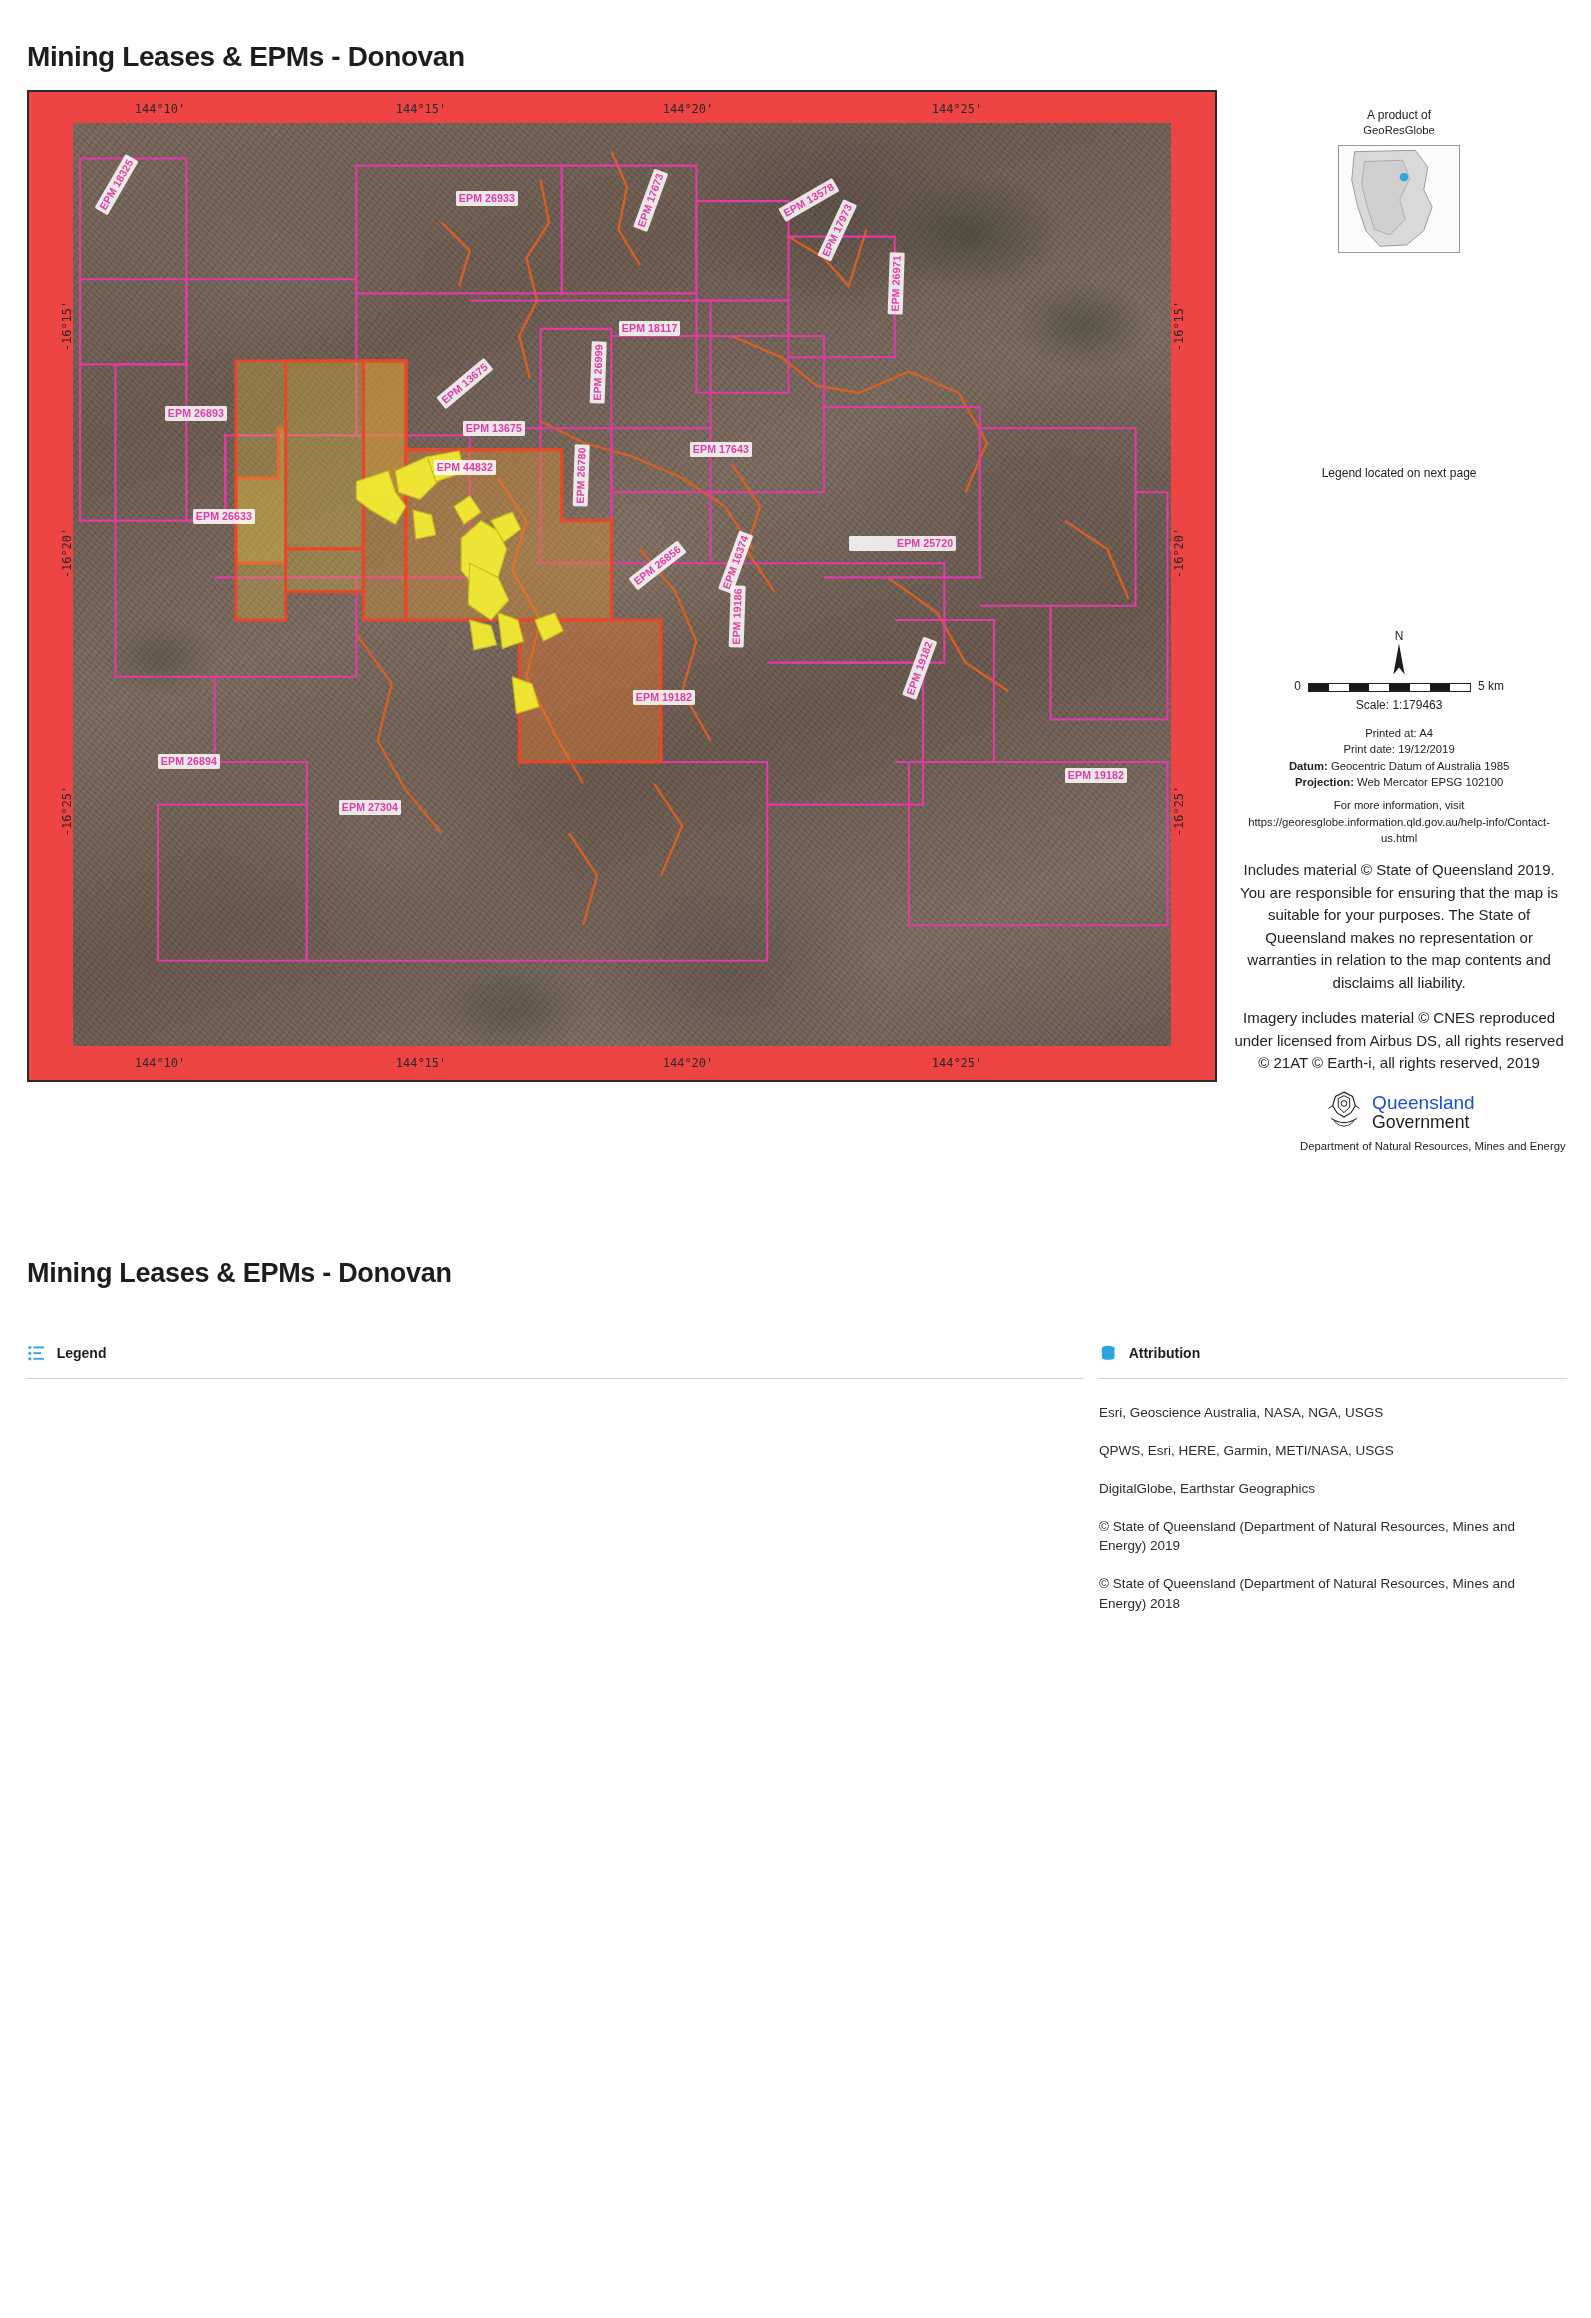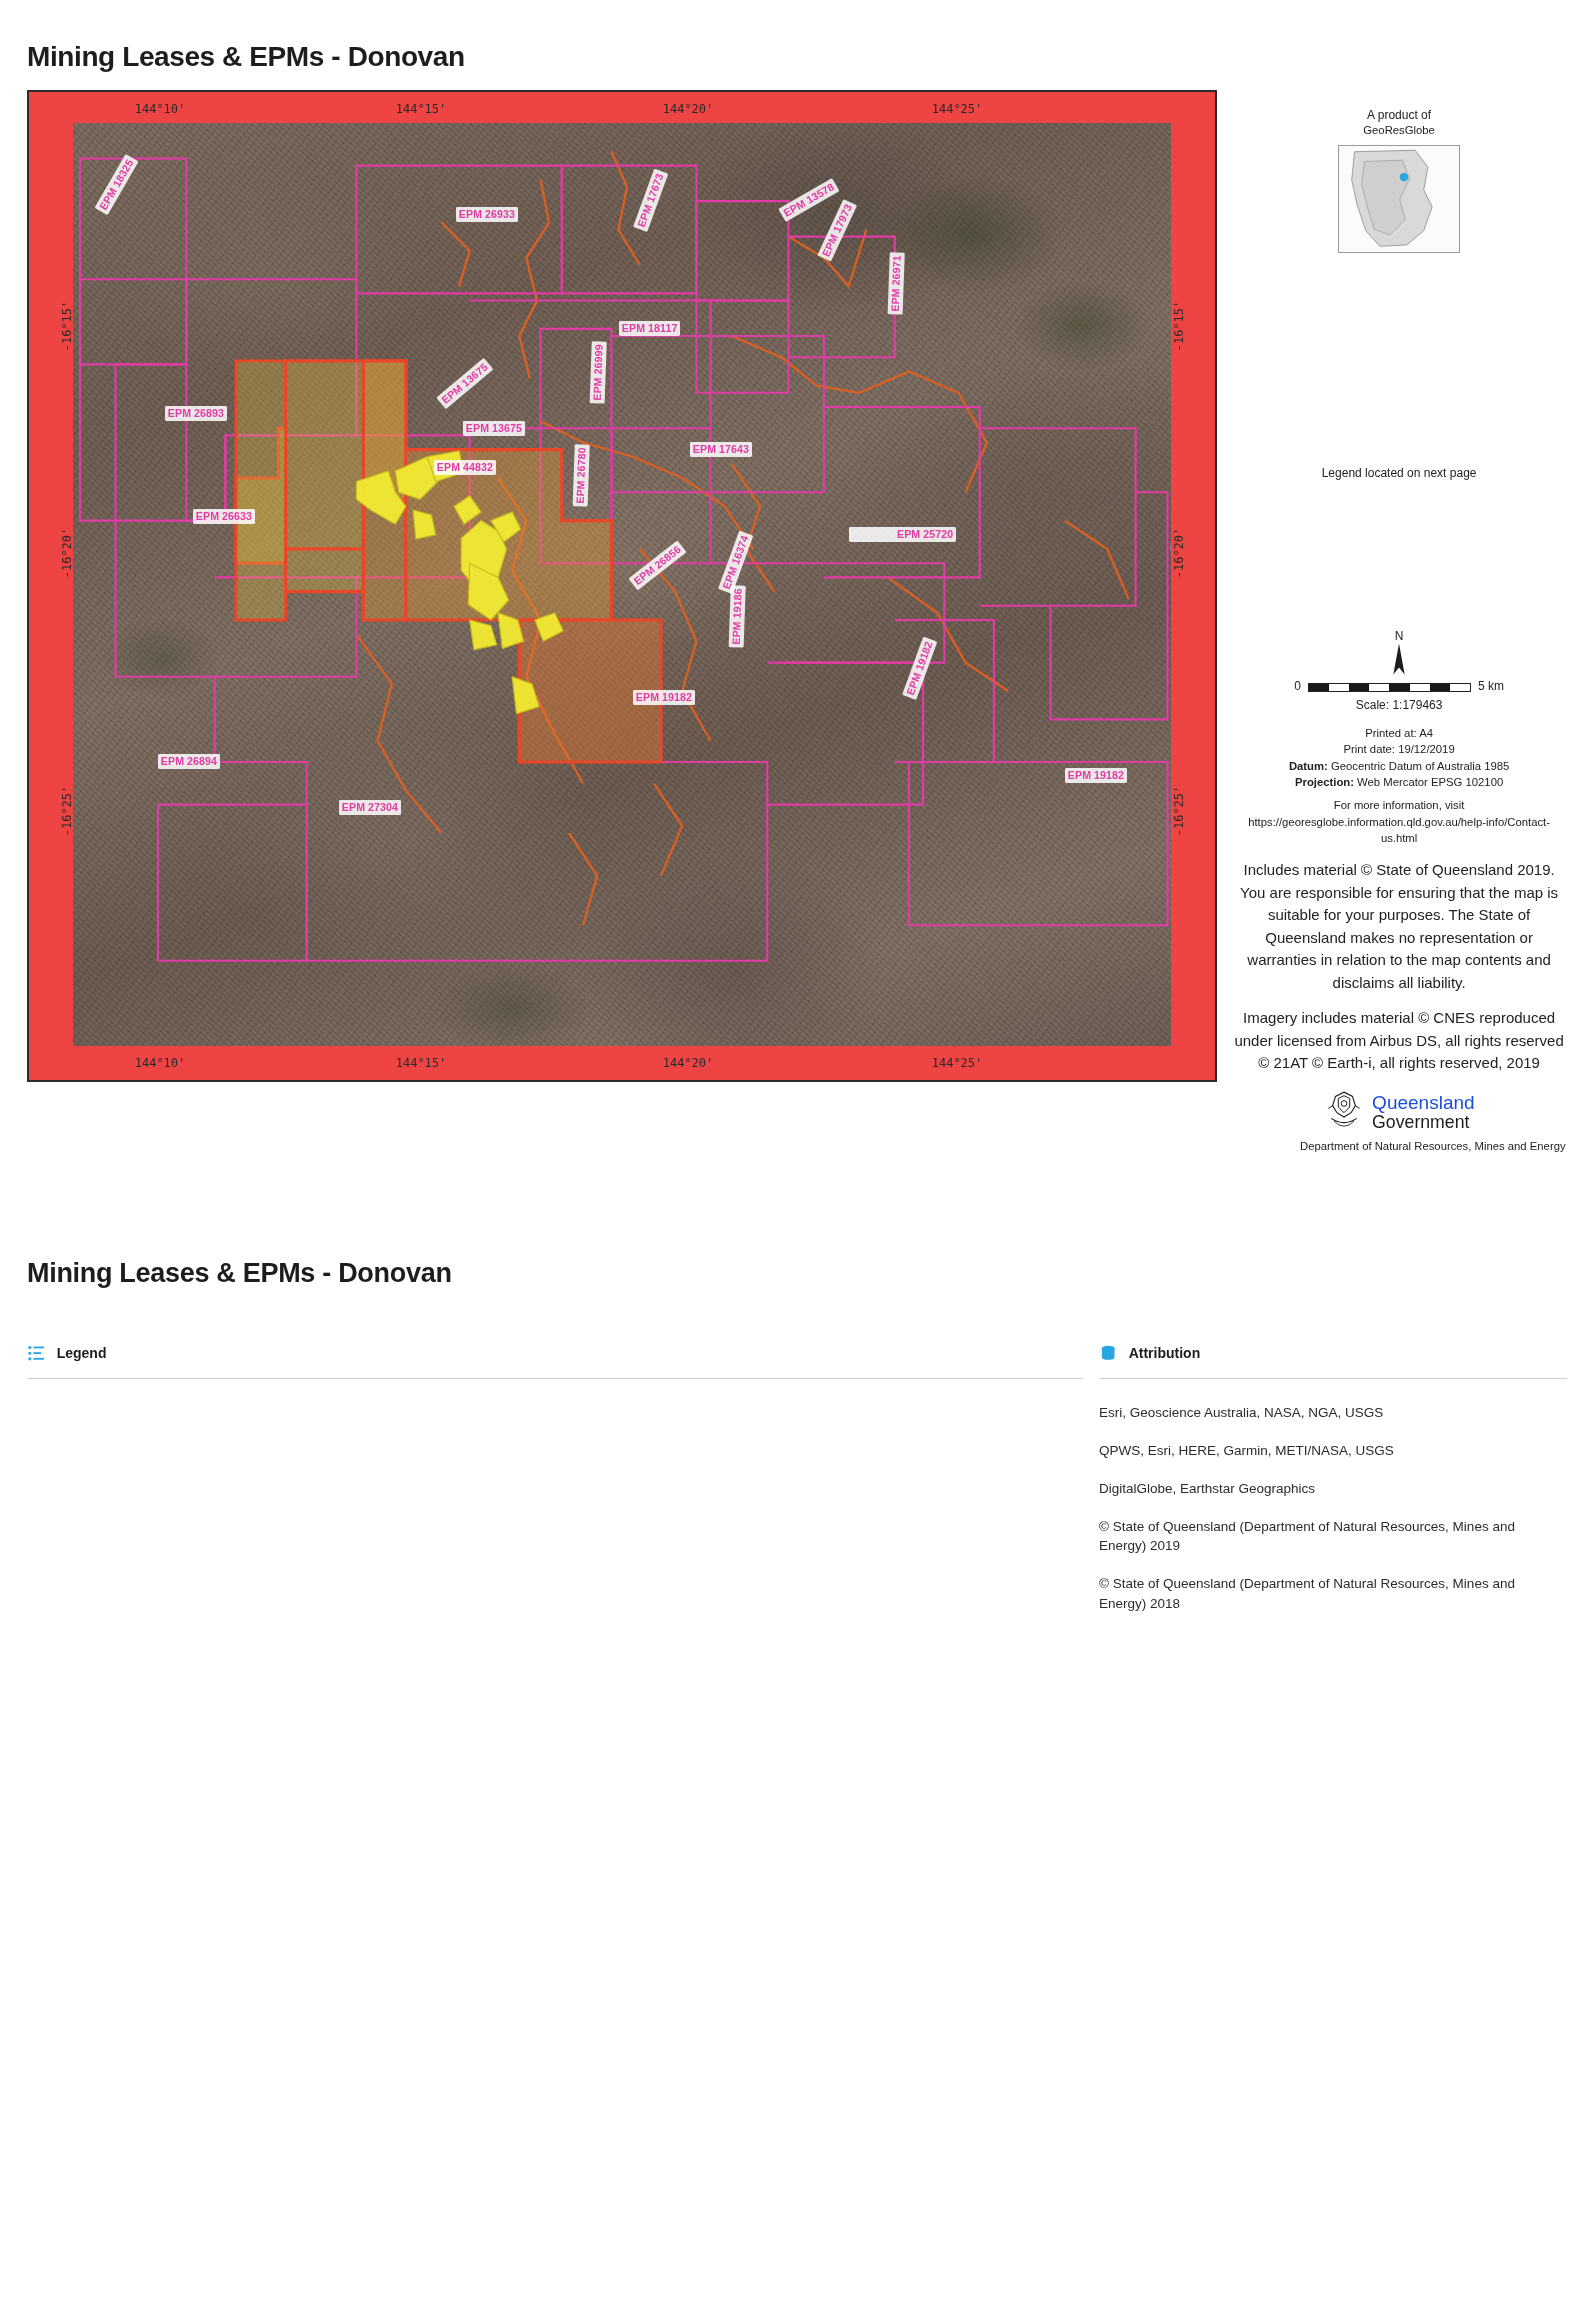--- a/index.html
+++ b/index.html
@@ -371,35 +371,35 @@
             <path d="M600 690 L628 700 L636 730 L606 740 Z"></path>
             <path d="M560 700 L590 708 L598 735 L566 742 Z"></path>
             <path d="M480 545 L506 552 L512 580 L484 586 Z"></path>
             <path d="M620 780 L648 790 L658 822 L626 832 Z"></path>
             <path d="M652 700 L680 690 L692 715 L664 730 Z"></path>
           </g>
         </svg>
 
         <div id="labels">
             <div class="lease-label" style="left: 28px; top: 81px; transform: rotate(-60deg); transform-origin: left center;">EPM 18325</div>
-            <div class="lease-label" style="left: 383px; top: 84px; transform: rotate(0deg); transform-origin: left center;">EPM 26933</div>
+            <div class="lease-label" style="left: 383px; top: 68px; transform: rotate(0deg); transform-origin: left center;">EPM 26933</div>
             <div class="lease-label" style="left: 567px; top: 99px; transform: rotate(-70deg); transform-origin: left center;">EPM 17673</div>
             <div class="lease-label" style="left: 709px; top: 85px; transform: rotate(-30deg); transform-origin: left center;">EPM 13578</div>
             <div class="lease-label" style="left: 751px; top: 128px; transform: rotate(-65deg); transform-origin: left center;">EPM 17973</div>
             <div class="lease-label" style="left: 822px; top: 184px; transform: rotate(-88deg); transform-origin: left center;">EPM 26971</div>
             <div class="lease-label" style="left: 546px; top: 198px; transform: rotate(0deg); transform-origin: left center;">EPM 18117</div>
             <div class="lease-label" style="left: 368px; top: 273px; transform: rotate(-40deg); transform-origin: left center;">EPM 13675</div>
             <div class="lease-label" style="left: 92px; top: 283px; transform: rotate(0deg); transform-origin: left center;">EPM 26893</div>
             <div class="lease-label" style="left: 390px; top: 298px; transform: rotate(0deg); transform-origin: left center;">EPM 13675</div>
             <div class="lease-label" style="left: 524px; top: 273px; transform: rotate(-88deg); transform-origin: left center;">EPM 26999</div>
             <div class="lease-label" style="left: 617px; top: 319px; transform: rotate(0deg); transform-origin: left center;">EPM 17643</div>
             <div class="lease-label" style="left: 361px; top: 337px; transform: rotate(0deg); transform-origin: left center;">EPM 44832</div>
             <div class="lease-label" style="left: 507px; top: 376px; transform: rotate(-88deg); transform-origin: left center;">EPM 26780</div>
             <div class="lease-label" style="left: 120px; top: 386px; transform: rotate(0deg); transform-origin: left center;">EPM 26633</div>
-            <div class="lease-label" style="left: 776px; top: 404px; transform: rotate(0deg); transform-origin: left center; padding-left: 48px;">EPM 25720</div>
+            <div class="lease-label" style="left: 776px; top: 413px; transform: rotate(0deg); transform-origin: left center; padding-left: 48px;">EPM 25720</div>
             <div class="lease-label" style="left: 1105px; top: 422px; transform: rotate(-88deg); transform-origin: left center;">EPM 27401</div>
             <div class="lease-label" style="left: 560px; top: 454px; transform: rotate(-38deg); transform-origin: left center;">EPM 26856</div>
             <div class="lease-label" style="left: 652px; top: 461px; transform: rotate(-70deg); transform-origin: left center;">EPM 16374</div>
             <div class="lease-label" style="left: 663px; top: 517px; transform: rotate(-88deg); transform-origin: left center;">EPM 19186</div>
             <div class="lease-label" style="left: 560px; top: 567px; transform: rotate(0deg); transform-origin: left center;">EPM 19182</div>
             <div class="lease-label" style="left: 836px; top: 567px; transform: rotate(-70deg); transform-origin: left center;">EPM 19182</div>
             <div class="lease-label" style="left: 85px; top: 631px; transform: rotate(0deg); transform-origin: left center;">EPM 26894</div>
             <div class="lease-label" style="left: 992px; top: 645px; transform: rotate(0deg); transform-origin: left center;">EPM 19182</div>
             <div class="lease-label" style="left: 266px; top: 677px; transform: rotate(0deg); transform-origin: left center;">EPM 27304</div>
           </div>

